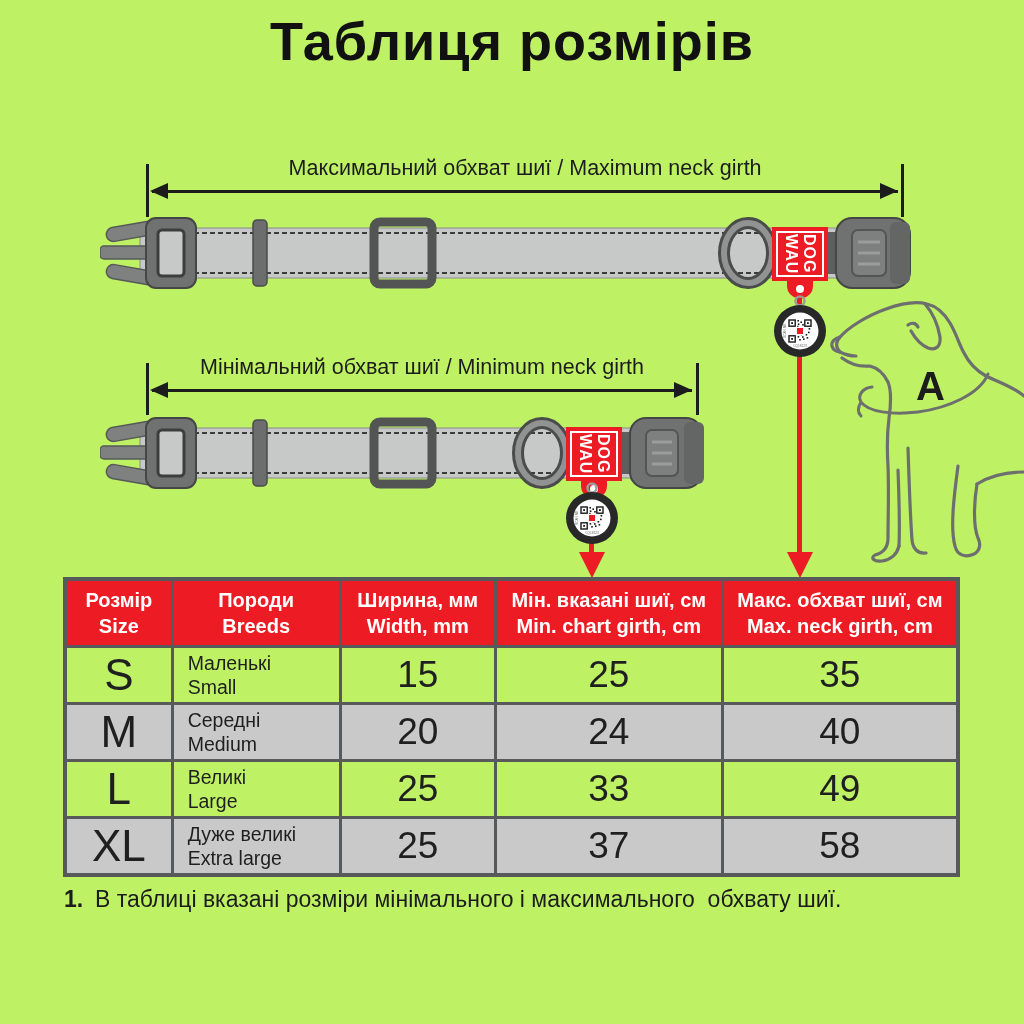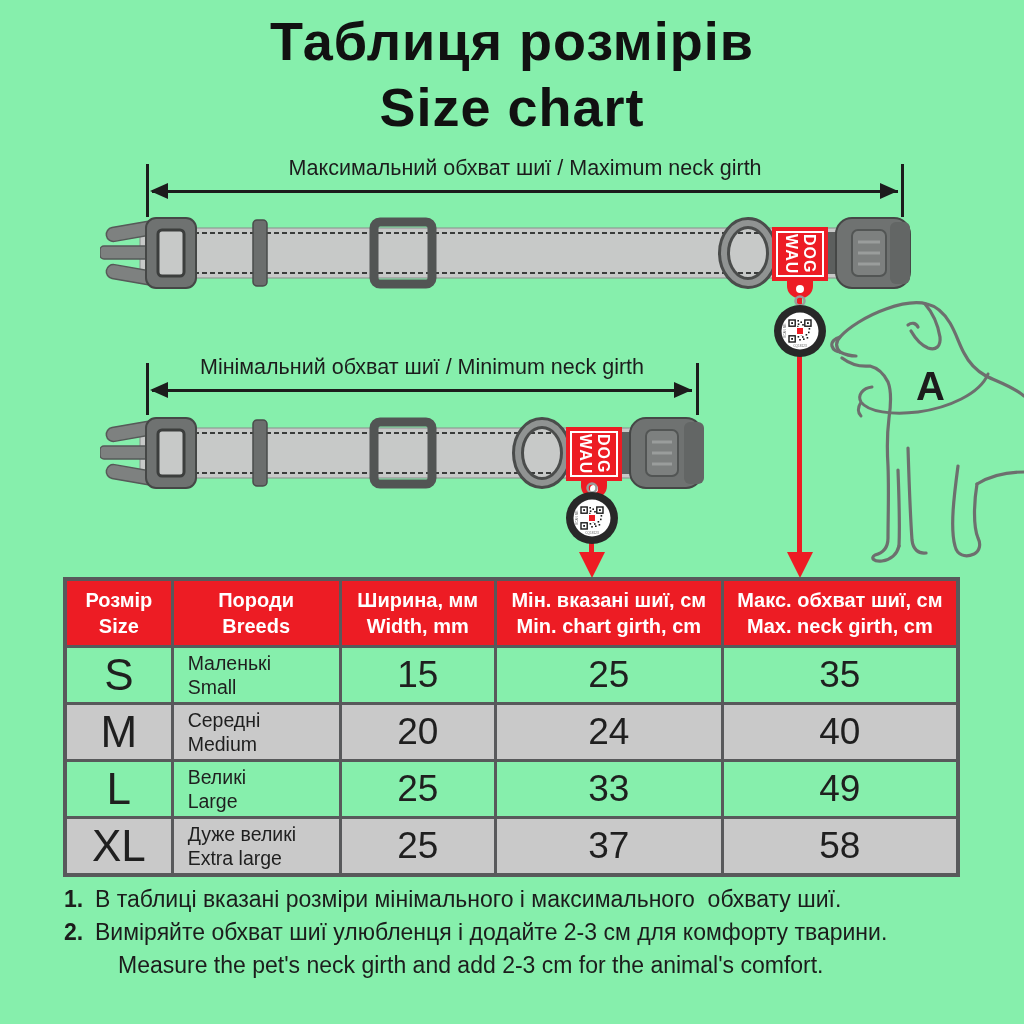--- a/index.html
+++ b/index.html
@@ -1,17 +1,17 @@
 <!DOCTYPE html>
 <html><head>
 <meta charset="utf-8">
 <style>
   html,body{margin:0;padding:0;background:#ffffff;}
   .canvas{
-    position:relative;width:1024px;height:1024px;background:#86efac;overflow:hidden;
+    position:relative;width:1024px;height:1024px;background:#bef264;overflow:hidden;
     font-family:"Liberation Sans","DejaVu Sans",sans-serif;color:#1c1c1c;
   }
   
   .title{position:absolute;left:0;top:8px;width:1024px;text-align:center;
     font-size:54px;line-height:66px;font-weight:800;letter-spacing:1px;color:#111;}
   
   .dim-label{position:absolute;text-align:center;font-size:21.5px;font-weight:500;color:#1c1c1c;}
   .dim-line{position:absolute;height:3px;background:#1c1c1c;}
   .dim-bar{position:absolute;width:3px;background:#1c1c1c;}
   .ah{position:absolute;width:0;height:0;border-top:8.5px solid transparent;border-bottom:8.5px solid transparent;}
@@ -52,21 +52,20 @@
   .note-line.en{padding-left:54px;}
   .micro{font-family:"Liberation Sans","DejaVu Sans",sans-serif;}
 </style>
 </head>
 <body>
 
 <div class="canvas">
 
   <div class="title">
     <div>Таблиця розмірів</div>
-    <div>Size chart</div>
   </div>
 
   <div>
     <div class="dim-label" style="left:147px;top:156px;width:756px;">Максимальний обхват шиї / Maximum neck girth</div>
     <div class="dim-bar" style="left:146px;top:164px;height:53px;"></div>
     <div class="dim-bar" style="left:901px;top:164px;height:53px;"></div>
     <div class="dim-line" style="left:152px;top:190px;width:746px;"></div>
     <div class="ah ah-left" style="left:150px;top:183px;"></div>
     <div class="ah ah-right" style="left:880px;top:183px;"></div>
   </div>
@@ -322,19 +321,15 @@
         <td class="cell-num">37</td>
         <td class="cell-num">58</td>
       </tr>
     </tbody>
   </table>
 
   <div class="notes">
     <div>
       <div class="note-line"><span class="nnum">1.</span><span>В таблиці вказані розміри мінімального і максимального  обхвату шиї.</span></div>
     </div>
-    <div>
-      <div class="note-line"><span class="nnum">2.</span><span>Виміряйте обхват шиї улюбленця і додайте 2-3 см для комфорту тварини.</span></div>
-      <div class="note-line en"><span>Measure the pet's neck girth and add 2-3 cm for the animal's comfort.</span></div>
-    </div>
   </div>
 
 </div>
 
 </body></html>

